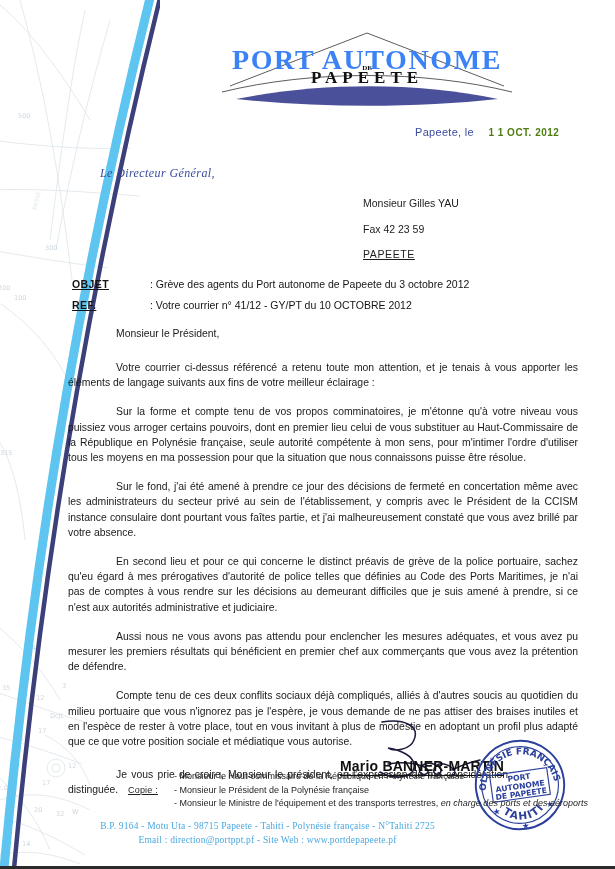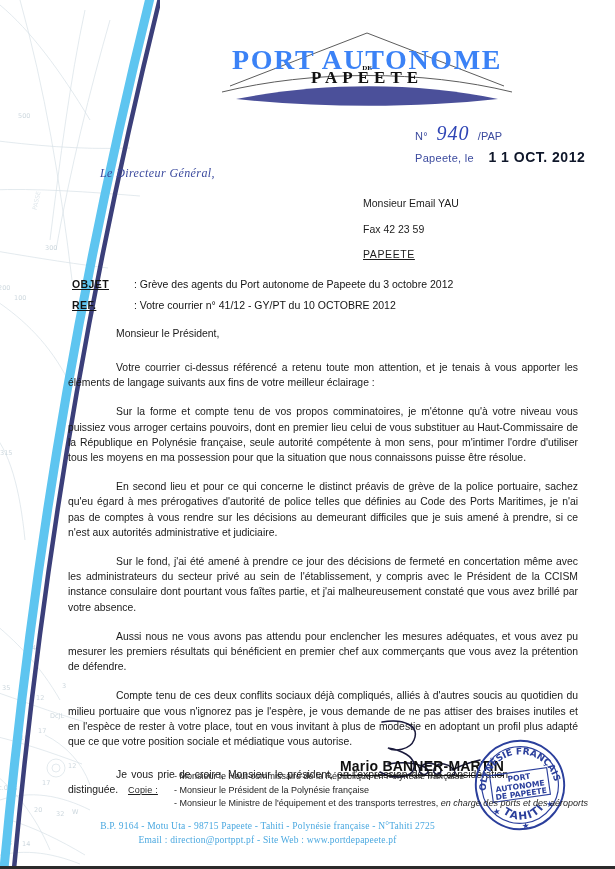--- a/index.html
+++ b/index.html
@@ -111,23 +111,23 @@
     letter-spacing: 1px;
     padding: 0 4px;
   }
   .suffix-blue {
     font-family: "Liberation Sans", sans-serif;
     font-size: 11px;
     color: #3b4a9e;
   }
   .date-stamp {
     font-family: "Liberation Sans", sans-serif;
-    font-size: 14px;
-    font-weight: bold;
-    color: #0f172a;
+    font-size: 10px;
+    font-weight: bold;
+    color: #4d7c0f;
     letter-spacing: 0.5px;
     padding-left: 10px;
     margin-top: 32px;
   }
 
   .director-line {
     position: absolute;
     left: 100px;
     top: 166px;
     font-family: "Liberation Serif", serif;
@@ -161,20 +161,21 @@
     left: 72px;
     top: 278px;
     width: 500px;
     font-size: 10.5px;
     color: #141414;
   }
   .subject-row {
     display: flex;
     align-items: center;
     margin-bottom: 9px;
+    gap: 16px;
   }
   .subject-key {
     width: 62px;
     flex: 0 0 62px;
     font-weight: bold;
     text-decoration: underline;
     letter-spacing: 0.4px;
   }
   .subject-val { flex: 1; }
 
@@ -336,56 +337,51 @@
       <path d="M 0 62 C 90 40 200 40 290 62" fill="none" stroke="#4a4a4a" stroke-width="0.9"></path>
       <path d="M 14 69 C 100 52 195 52 276 69 C 195 78 100 78 14 69 Z" fill="#4b509a"></path>
     </svg>
     <div class="logo-text-main">PORT AUTONOME</div>
     <div class="logo-text-de">DE</div>
     <div class="logo-text-sub">PAPEETE</div>
   </div>
 
   <div class="ref-block">
     <div class="ref-line">
-      <span class="lbl-blue">N°</span>
-      <span class="hand-num">940</span>
-      <span class="suffix-blue">/PAP</span>
-    </div>
-    <div class="ref-line">
       <span class="lbl-blue">Papeete, le</span>
       <span class="date-stamp">1 1 OCT. 2012</span>
     </div>
   </div>
 
   <div class="director-line">Le Directeur Général,</div>
 
   <div class="addressee">
-    <div>Monsieur Email YAU</div>
+    <div>Monsieur Gilles YAU</div>
     <div class="gap"></div>
     <div>Fax 42 23 59</div>
     <div><span class="city">PAPEETE</span></div>
   </div>
 
   <div class="subject-block">
     <div class="subject-row">
       <div class="subject-key">OBJET</div>
       <div class="subject-val">: Grève des agents du Port autonome de Papeete du 3 octobre 2012</div>
     </div>
     <div class="subject-row">
       <div class="subject-key">REF.</div>
       <div class="subject-val">: Votre courrier n° 41/12 - GY/PT du 10 OCTOBRE 2012</div>
     </div>
   </div>
 
   <div class="body-block">
     <div class="salutation">Monsieur le Président,</div>
     <div class="para">Votre courrier ci-dessus référencé a retenu toute mon attention, et je tenais à vous apporter les éléments de langage suivants aux fins de votre meilleur éclairage :</div>
     <div class="para">Sur la forme et compte tenu de vos propos comminatoires, je m'étonne qu'à votre niveau vous puissiez vous arroger certains pouvoirs, dont en premier lieu celui de vous substituer au Haut-Commissaire de la République en Polynésie française, seule autorité compétente à mon sens, pour m'intimer l'ordre d'utiliser tous les moyens en ma possession pour que la situation que nous connaissons puisse être résolue.</div>
+    <div class="para">Sur le fond, j'ai été amené à prendre ce jour des décisions de fermeté en concertation même avec les administrateurs du secteur privé au sein de l'établissement, y compris avec le Président de la CCISM instance consulaire dont pourtant vous faîtes partie, et j'ai malheureusement constaté que vous avez brillé par votre absence.</div>
     <div class="para">En second lieu et pour ce qui concerne le distinct préavis de grève de la police portuaire, sachez qu'eu égard à mes prérogatives d'autorité de police telles que définies au Code des Ports Maritimes, je n'ai pas de comptes à vous rendre sur les décisions au demeurant difficiles que je suis amené à prendre, si ce n'est aux autorités administrative et judiciaire.</div>
-    <div class="para">Sur le fond, j'ai été amené à prendre ce jour des décisions de fermeté en concertation même avec les administrateurs du secteur privé au sein de l'établissement, y compris avec le Président de la CCISM instance consulaire dont pourtant vous faîtes partie, et j'ai malheureusement constaté que vous avez brillé par votre absence.</div>
     <div class="para">Aussi nous ne vous avons pas attendu pour enclencher les mesures adéquates, et vous avez pu mesurer les premiers résultats qui bénéficient en premier chef aux commerçants que vous avez la prétention de défendre.</div>
     <div class="para">Compte tenu de ces deux conflits sociaux déjà compliqués, alliés à d'autres soucis au quotidien du milieu portuaire que vous n'ignorez pas je l'espère, je vous demande de ne pas attiser des braises inutiles et en l'espèce de rester à votre place, tout en vous invitant à plus de modestie en adoptant un profil plus adapté que ce que votre position sociale et médiatique vous autorise.</div>
     <div class="closing">Je vous prie de croire, Monsieur le président, en l'expression de ma considération distinguée.</div>
   </div>
 
   <svg class="sig-wrap" viewBox="0 0 150 70">
     <g fill="none" stroke="#1a1a3c" stroke-width="1.5" stroke-linecap="round">
       <path d="M 22 4 C 44 0 60 8 54 22 C 50 32 34 34 28 30 C 40 32 56 38 54 50 C 52 60 34 62 20 54"></path>
       <path d="M 28 46 C 40 44 52 44 62 48 C 68 50 70 54 66 56 C 62 58 58 54 60 50 C 64 44 72 44 78 48 C 82 51 82 55 78 56 C 74 57 72 52 76 48 C 80 44 88 46 92 50 C 96 53 96 57 92 57"></path>
       <path d="M 92 52 C 100 48 110 44 120 42"></path>

